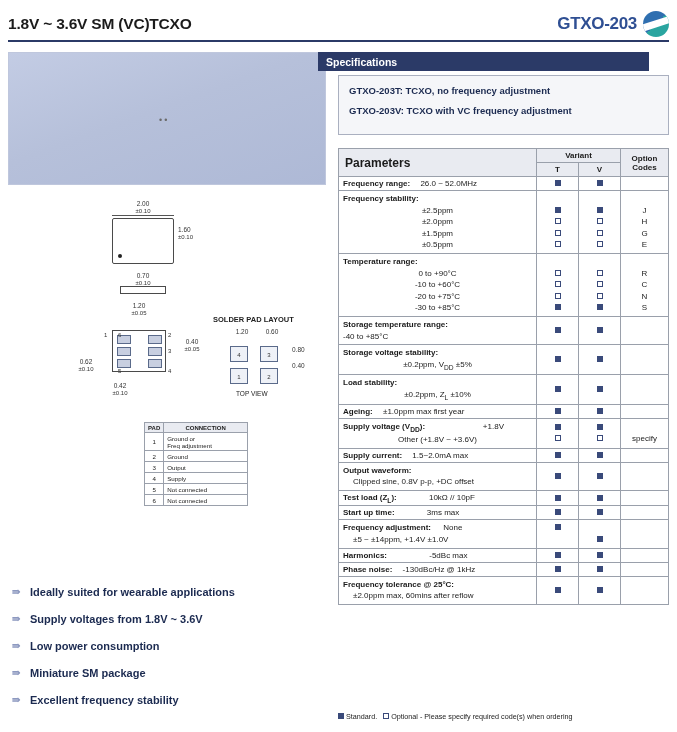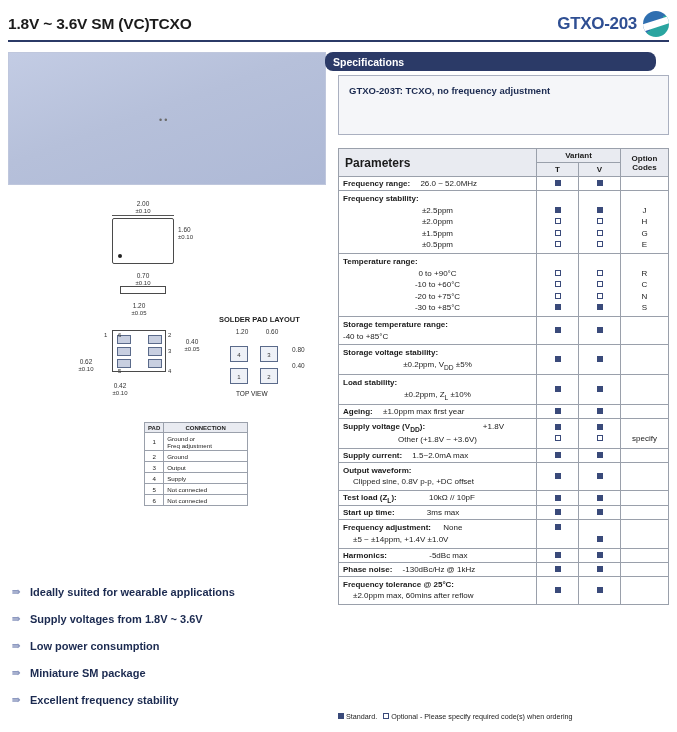--- a/index.html
+++ b/index.html
@@ -68,21 +68,21 @@
   .pkg-bot {
     position:absolute; left:104px; top:140px; width:54px; height:42px;
     background:#ffffff; border:1px solid #4a4a4a;
   }
   .pad {
     position:absolute; width:14px; height:9px; background:#c8cfe0; border:1px solid #5a6party;
     border:1px solid #5a6a8a;
   }
   .pin-num { position:absolute; font-size:6px; color:#333; }
 
-  .solder-title { position:absolute; left:211px; top:125px; font-size:7.5px; color:#222; font-weight:bold;}
+  .solder-title { position:absolute; left:205px; top:125px; font-size:7.5px; color:#222; font-weight:bold;}
   .solder-box { position:absolute; left:222px; top:148px; width:58px; height:46px; }
   .sp { position:absolute; width:18px; height:16px; border:1px solid #5a6a8a; background:#eef1f7; font-size:6px; color:#333; text-align:center; line-height:16px;}
   .topview { position:absolute; left:228px; top:200px; font-size:6.5px; color:#222; }
 
   
   .padtable {
     position:absolute; left:136px; top:232px; width:104px;
     border:1px solid #4a4a4a; border-collapse:collapse; font-size:6.2px; background:#fff;
   }
   .padtable td { border:1px solid #9aa0ab; padding:1.5px 3px; color:#222; }
@@ -98,23 +98,23 @@
   .features-list { position:absolute; left:8px; top:578px; width:318px; }
   .feature-row { display:flex; align-items:center; height:27px; }
   .arrow {
     width:22px; color:#8d99c0; font-size:10px; letter-spacing:-2px; font-weight:bold;
     padding-left:4px;
   }
   .feature-text { font-size:11px; font-weight:bold; color:#1b2a50; }
 
   
   .spec-bar {
-    position:absolute; left:325px; top:52px; width:331px; height:19px;
+    position:absolute; left:318px; top:52px; width:331px; height:19px;
     background:#2b3a67; color:#fff; font-size:10.5px; font-weight:bold;
-    display:flex; align-items:center; padding-left:8px;border-radius:8px;
+    display:flex; align-items:center; padding-left:8px;
   }
   .spec-note-box {
     position:absolute; left:338px; top:75px; width:331px; height:60px;
     border:1px solid #aab0c0; background:#f5f6f9;
   }
   .spec-note { font-size:9.5px; font-weight:bold; color:#1b2a50; padding:9px 0 0 10px;}
 
   
   table.params {
     position:absolute; left:338px; top:148px; width:331px;
@@ -279,20 +279,21 @@
     </div>
     <div class="feature-row">
       <div class="arrow">⇛</div>
       <div class="feature-text">Excellent frequency stability</div>
     </div>
   </div>
 
   <div class="spec-bar">Specifications</div>
   <div class="spec-note-box">
     <div class="spec-note">GTXO-203T:  TCXO, no frequency adjustment</div>
+    <div class="spec-note">GTXO-203V: TCXO with VC frequency adjustment</div>
   </div>
 
   <table class="params">
     <tbody>
         <tr class="p-head">
       <td class="lbl" rowspan="2">Parameters</td>
       <td colspan="2">Variant</td>
       <td class="colopt" rowspan="2">Option<br>Codes</td>
     </tr>
     <tr class="p-head">

